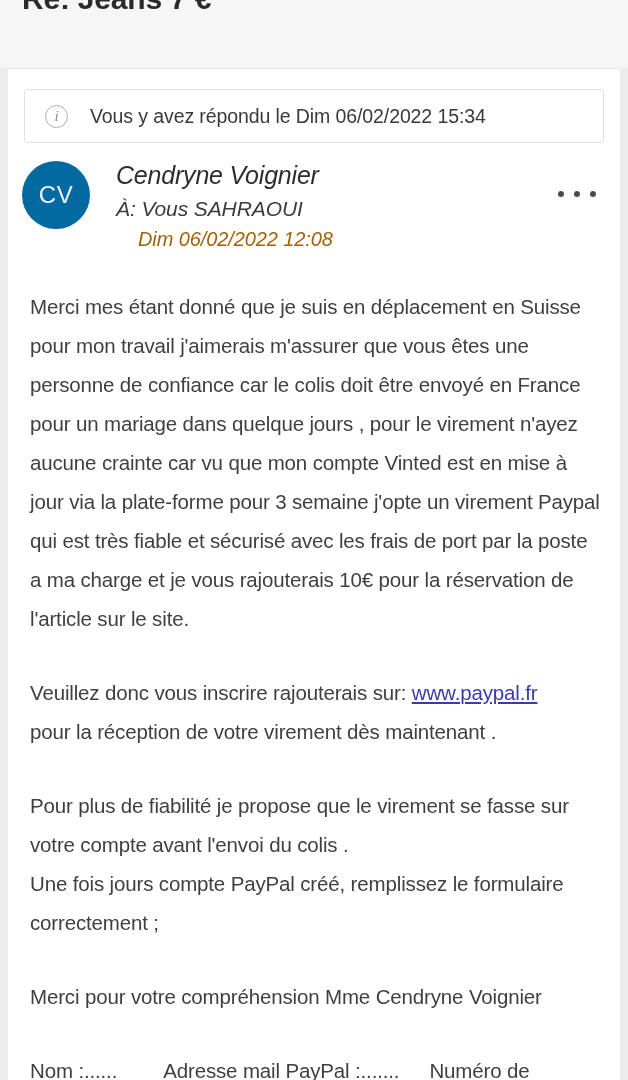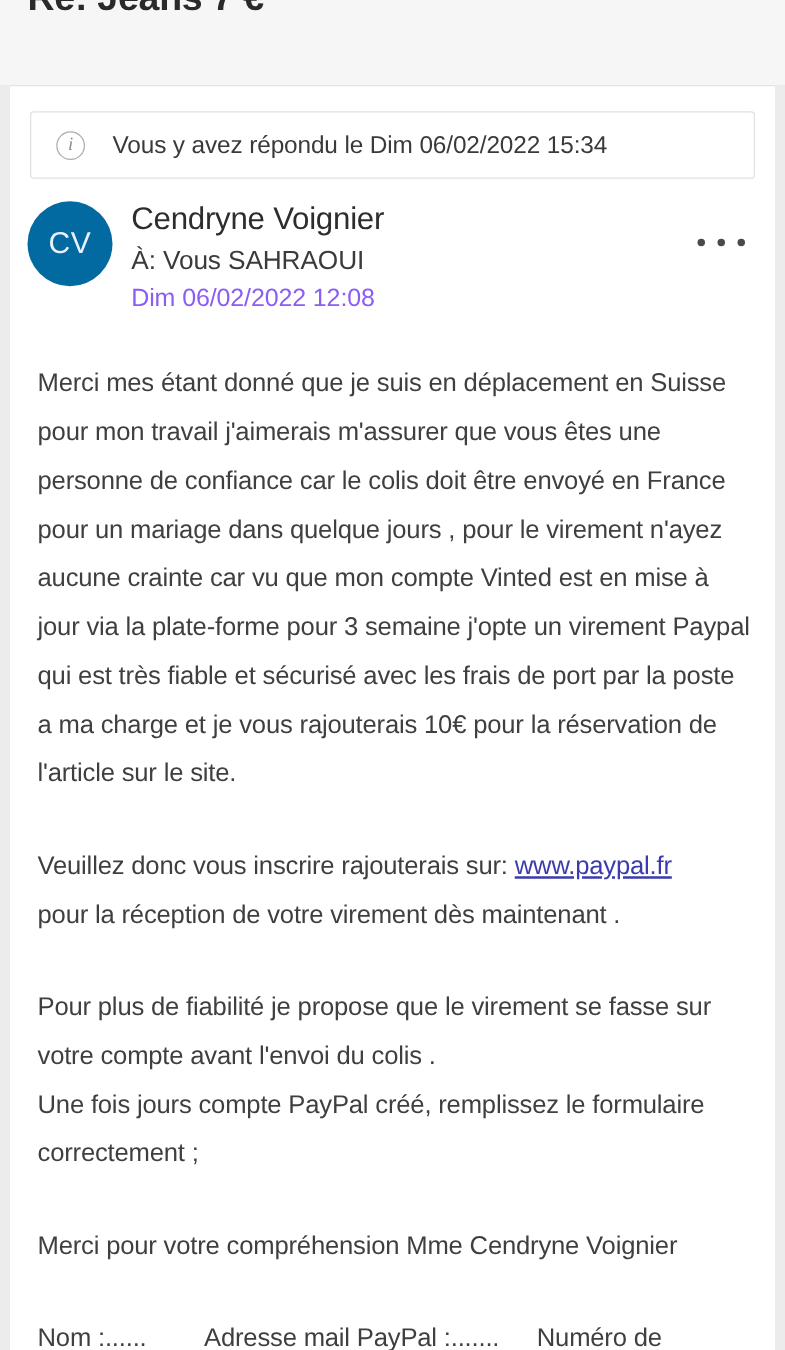--- a/index.html
+++ b/index.html
@@ -114,46 +114,48 @@
     font-size: 24px;
     font-weight: 400;
     letter-spacing: 0.6px;
     display: flex;
     align-items: center;
     justify-content: center;
   }
 
   .sender-meta {
     position: absolute;
-    left: 83px;
+    left: 94px;
     top: -2px;
     width: 420px;
+    font-style: italic;
   }
 
   .sender-name {
     font-size: 25px;
     color: #2d2d2f;
     letter-spacing: -0.2px;
     line-height: 1.3;
   }
 
   .sender-to {
     margin-top: 3px;
     font-size: 21px;
     color: #3b3b3d;
     letter-spacing: -0.1px;
     line-height: 1.3;
   }
 
   .sender-date {
     margin-top: 4px;
     font-size: 20px;
-    color: #8b5cf6;
+    color: #a16207;
     letter-spacing: -0.1px;
     line-height: 1.3;
+    margin-left: 22px;
   }
 
   .overflow-menu {
     position: absolute;
     right: 6px;
     top: 20px;
     width: 46px;
     height: 26px;
     display: flex;
     align-items: center;

